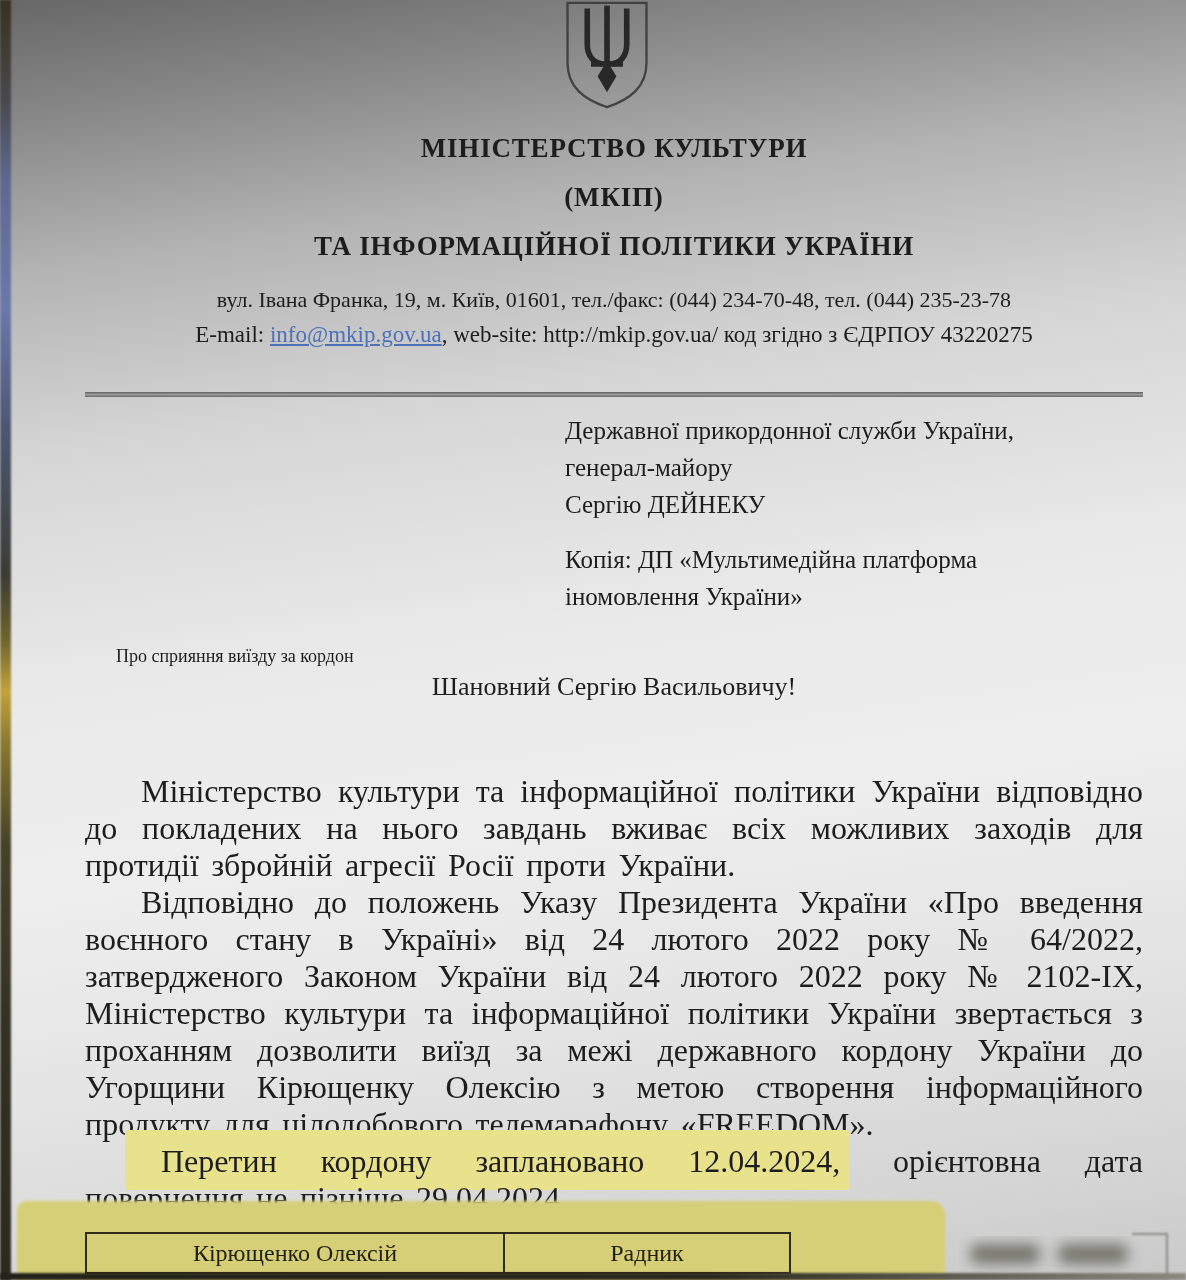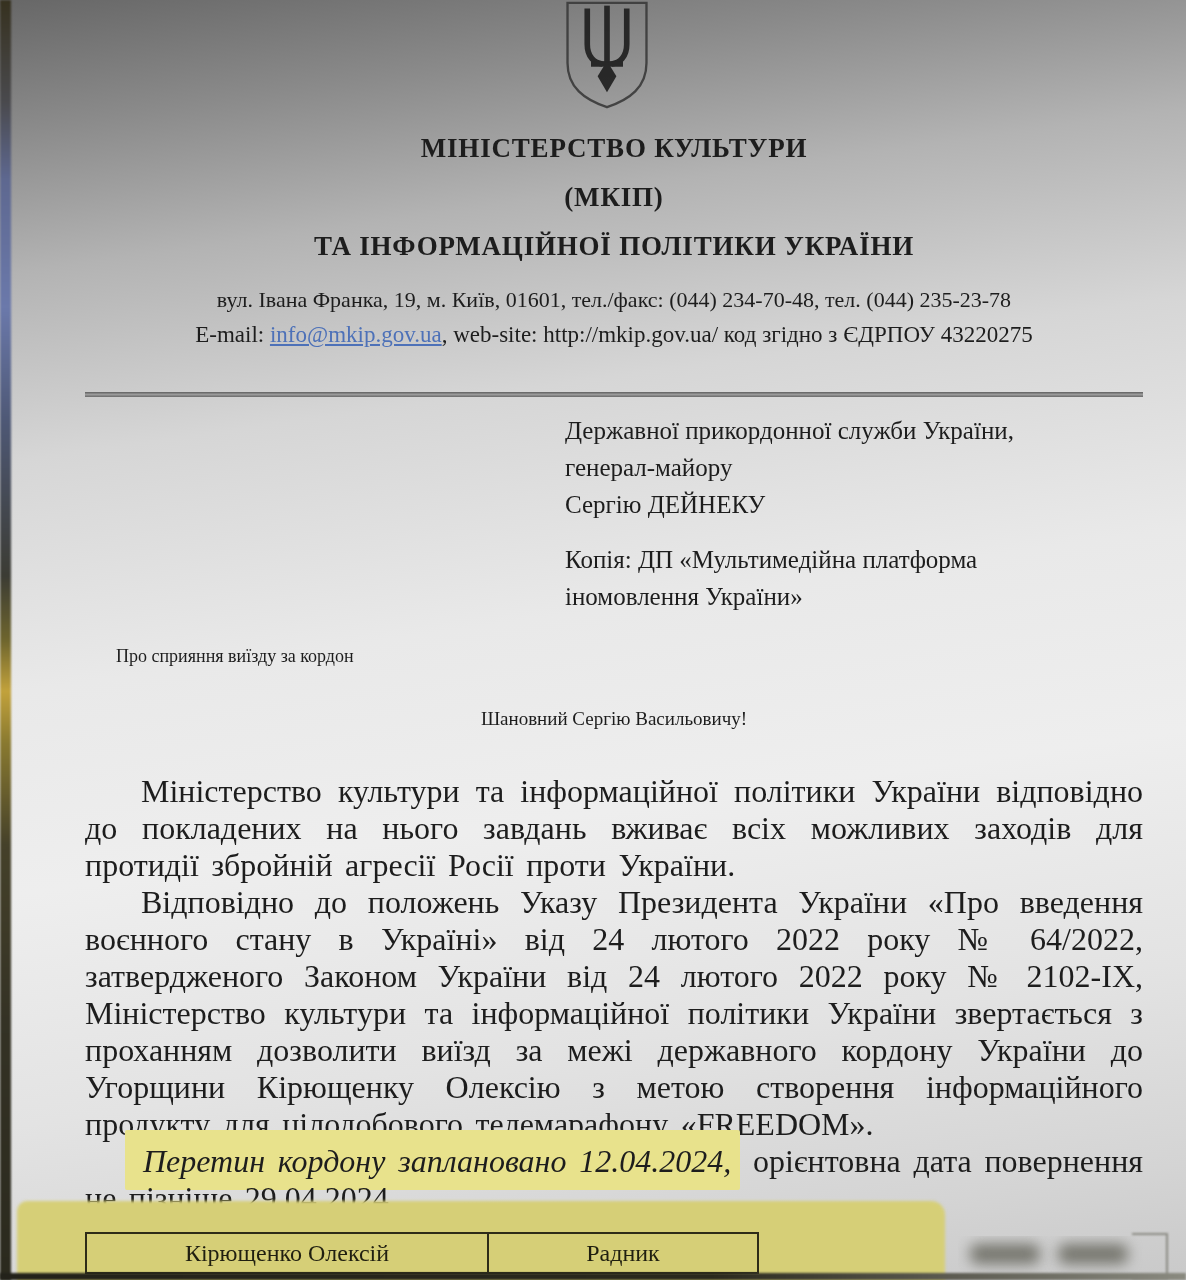--- a/index.html
+++ b/index.html
@@ -27,36 +27,36 @@
   .lh-contact{margin-top:5px;font-size:23px;line-height:30px;}
   .lh-contact a{color:var(--link_blue,#4d71b8);text-decoration:underline;}
 
   .rule{position:absolute;left:85px;top:392px;width:1058px;height:5px;z-index:2;
     background:linear-gradient(180deg,#5f5f5f 0%,#9a9a9a 50%,#6a6a6a 100%);}
 
   .recipient{position:absolute;left:565px;top:412px;width:580px;font-size:25px;line-height:37px;z-index:2;}
   .copy-block{margin-top:18px;}
 
   .subject{position:absolute;left:92px;top:646px;font-size:18px;z-index:2;margin-left:24px;}
-  .salutation{position:absolute;left:85px;top:708px;width:1058px;text-align:center;font-size:19px;z-index:2;}
+  .salutation{position:absolute;left:85px;top:672px;width:1058px;text-align:center;font-size:26px;z-index:2;}
 
   .body-text{position:absolute;left:85px;top:773px;width:1058px;font-size:32px;line-height:37px;
     text-align:justify;word-spacing:4.5px;z-index:2;}
   .body-text p{margin:0;text-indent:56px;}
   .body-text p.tight{text-indent:40px;}
   mark.hl{background:var(--highlight_yellow,#e8e28c);color:inherit;
-    padding:13px 9px 11px 18px;border-radius:2px;font-style:italic;}
+    padding:13px 9px 11px 36px;border-radius:2px;}
   .faded{color:rgba(75,75,80,.55);filter:blur(1.2px);}
 
   
   .bottom-highlight{position:absolute;left:17px;top:1201px;width:928px;height:85px;z-index:2;
     background:var(--highlight_block,#d7d078);border-radius:10px 14px 0 0;filter:blur(1.5px);}
   .sign-table{position:absolute;left:85px;top:1232px;z-index:3;border-collapse:collapse;
     font-size:24px;color:#201f10;}
-  .sign-table td{border:2px solid #2e2c18;height:38px;text-align:center;vertical-align:middle;padding:0 12px;}
+  .sign-table td{border:2px solid #2e2c18;height:38px;text-align:center;vertical-align:middle;padding:0 20px;}
   .sign-table td.c1{width:376px;}
   .sign-table td.c2{width:244px;}
 
   .redacted{position:absolute;left:958px;top:1236px;width:185px;height:38px;z-index:3;overflow:hidden;}
   .redacted .blob{position:absolute;top:8px;height:20px;background:#75756d;filter:blur(7px);border-radius:8px;}
   .redacted .b1{left:12px;width:70px;}
   .redacted .b2{left:100px;width:70px;}
   .redacted-frame{position:absolute;left:1132px;top:1233px;width:34px;height:42px;z-index:3;
     border-top:2px solid rgba(75,75,62,.5);border-right:2px solid rgba(75,75,62,.5);
     border-bottom:2px solid rgba(75,75,62,.5);filter:blur(.8px);}

